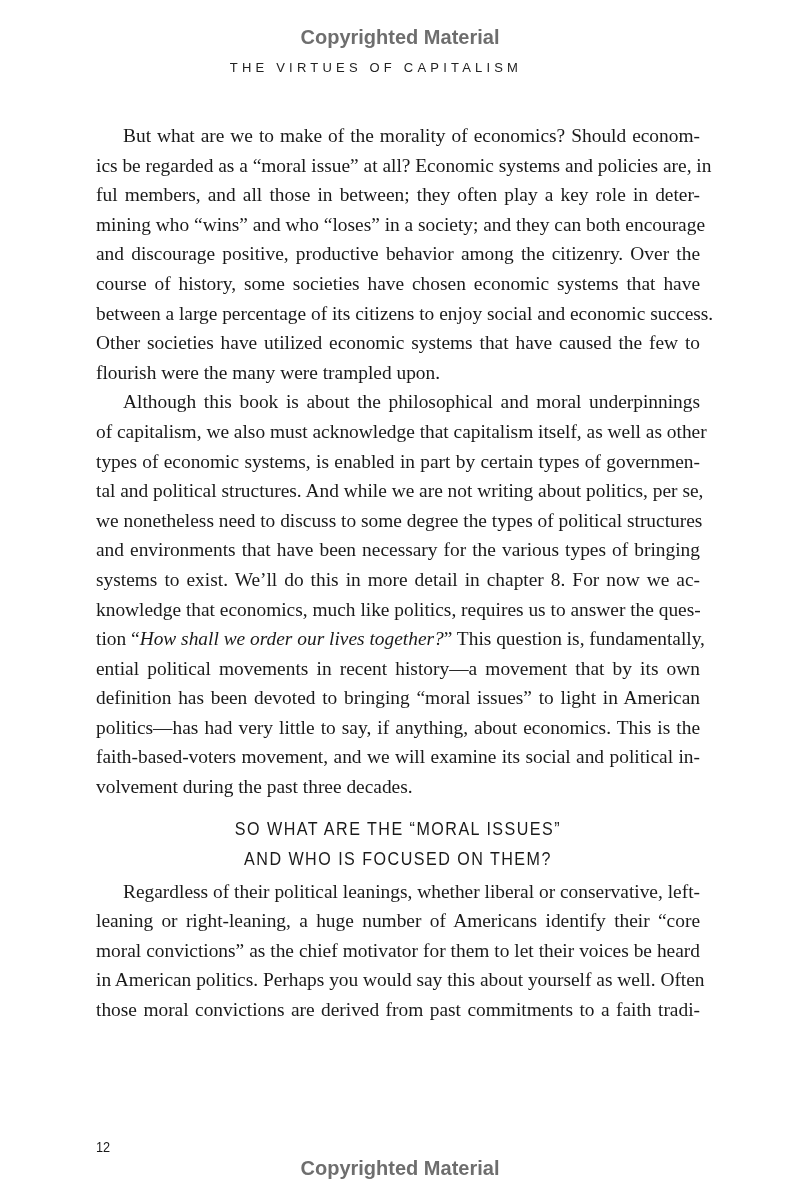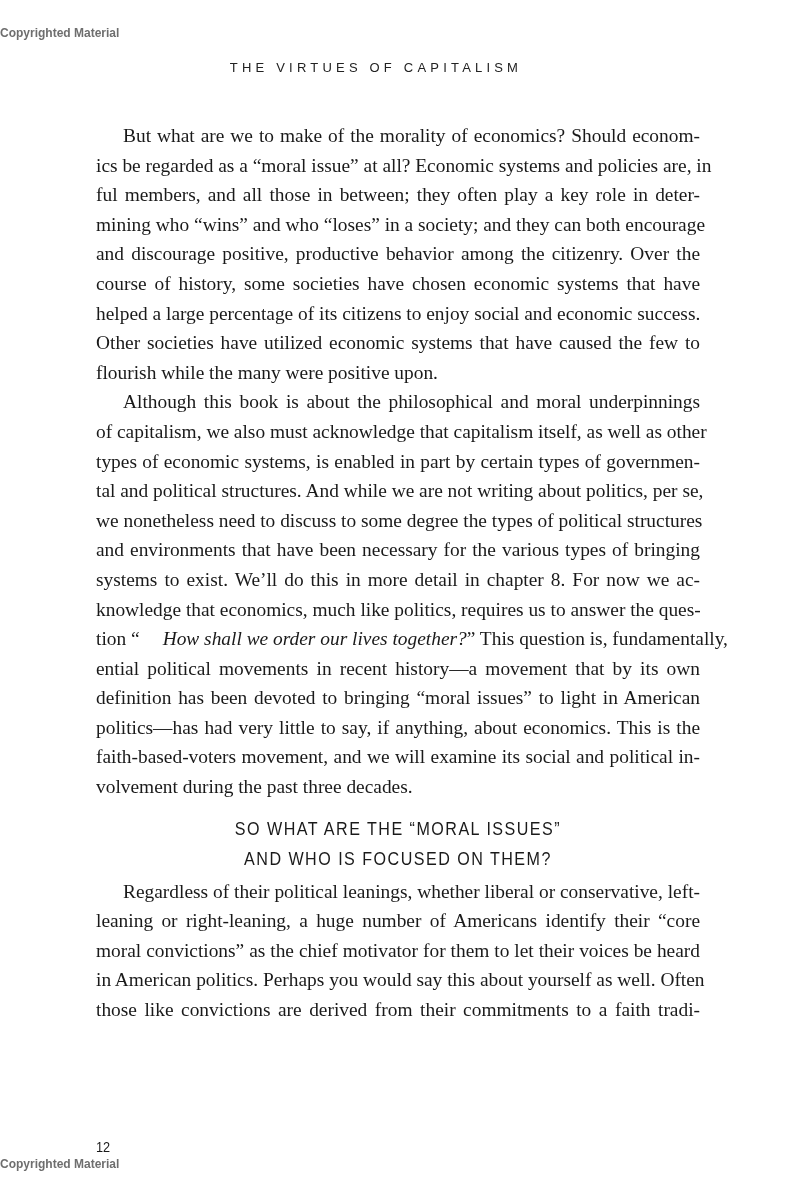--- a/index.html
+++ b/index.html
@@ -1,20 +1,20 @@
 <!DOCTYPE html>
 <html><head>
 <meta charset="utf-8">
 <style>
   html, body { margin: 0; padding: 0; background: #ffffff; }
   body { width: 800px; height: 1200px; position: relative; overflow: hidden; }
   .watermark {
-    position: absolute; left: 0; width: 800px; text-align: left;
+    position: absolute; left: 0; width: 800px; text-align: center;
     font-family: "Liberation Sans", sans-serif; font-weight: bold;
-    font-size: 12px; color: #6e6e6e;
+    font-size: 20px; color: #6e6e6e;
   }
   .wm-top { top: 26px; }
   .wm-bottom { top: 1157px; }
   .running-head {
     position: absolute; top: 60px; left: 0; width: 752px; text-align: center;
     font-family: "Liberation Sans", sans-serif; font-size: 13px;
     letter-spacing: 4.2px; color: #222;
   }
   .body-text {
     position: absolute; left: 96px; top: 121px; width: 604px;
@@ -27,39 +27,39 @@
   .heading {
     font-family: "Liberation Sans", sans-serif; font-size: 17.5px;
     letter-spacing: 1.6px; text-align: center; line-height: 30px;
     color: #1a1a1a; margin: 12px 0 3px 0; transform: scaleX(0.92);
   }
   .page-number {
     position: absolute; left: 96px; top: 1138px;
     font-family: "Liberation Sans", sans-serif; font-size: 15px; color: #1a1a1a;
     transform: scaleX(0.85); transform-origin: left;
   }
-  em { font-style: italic; margin-left: 23px; }
+  em { font-style: italic; }
 </style>
 </head>
 <body>
 
 <div class="watermark wm-top">Copyrighted Material</div>
 <div class="running-head">THE VIRTUES OF CAPITALISM</div>
 
 <div class="body-text">
   <div>
     <div class="line indent">But what are we to make of the morality of economics? Should econom-</div>
     <div class="line">ics be regarded as a “moral issue” at all? Economic systems and policies are, in</div>
     <div class="line">ful members, and all those in between; they often play a key role in deter-</div>
     <div class="line">mining who “wins” and who “loses” in a society; and they can both encourage</div>
     <div class="line">and discourage positive, productive behavior among the citizenry. Over the</div>
     <div class="line">course of history, some societies have chosen economic systems that have</div>
-    <div class="line">helped a large percentage of its citizens to enjoy social and economic success.</div>
+    <div class="line">between a large percentage of its citizens to enjoy social and economic success.</div>
     <div class="line">Other societies have utilized economic systems that have caused the few to</div>
-    <div class="line last">flourish while the many were positive upon.</div>
+    <div class="line last">flourish were the many were trampled upon.</div>
   </div>
 
   <div>
     <div class="line indent">Although this book is about the philosophical and moral underpinnings</div>
     <div class="line">of capitalism, we also must acknowledge that capitalism itself, as well as other</div>
     <div class="line">types of economic systems, is enabled in part by certain types of governmen-</div>
     <div class="line">tal and political structures. And while we are not writing about politics, per se,</div>
     <div class="line">we nonetheless need to discuss to some degree the types of political structures</div>
     <div class="line">and environments that have been necessary for the various types of bringing</div>
     <div class="line">systems to exist. We’ll do this in more detail in chapter 8. For now we ac-</div>
@@ -75,18 +75,18 @@
   <div class="heading">
     <div>SO WHAT ARE THE “MORAL ISSUES”</div>
     <div>AND WHO IS FOCUSED ON THEM?</div>
   </div>
 
   <div>
     <div class="line indent">Regardless of their political leanings, whether liberal or conservative, left-</div>
     <div class="line">leaning or right-leaning, a huge number of Americans identify their “core</div>
     <div class="line">moral convictions” as the chief motivator for them to let their voices be heard</div>
     <div class="line">in American politics. Perhaps you would say this about yourself as well. Often</div>
-    <div class="line">those like convictions are derived from their commitments to a faith tradi-</div>
+    <div class="line">those moral convictions are derived from past commitments to a faith tradi-</div>
   </div>
 </div>
 
 <div class="page-number">12</div>
 <div class="watermark wm-bottom">Copyrighted Material</div>
 
 </body></html>

